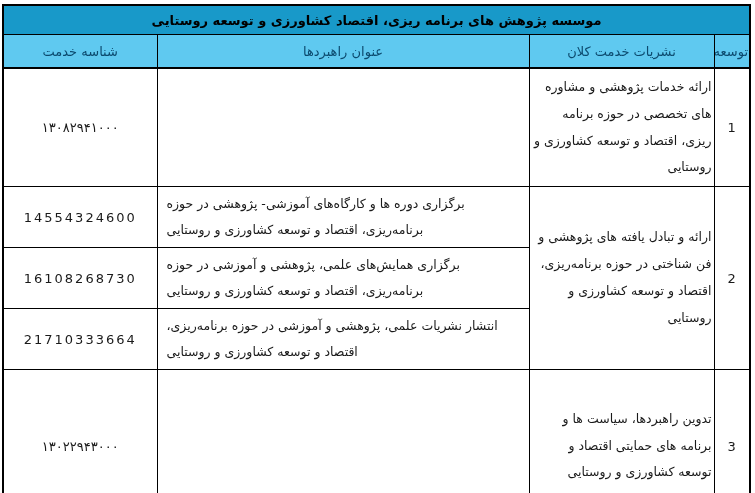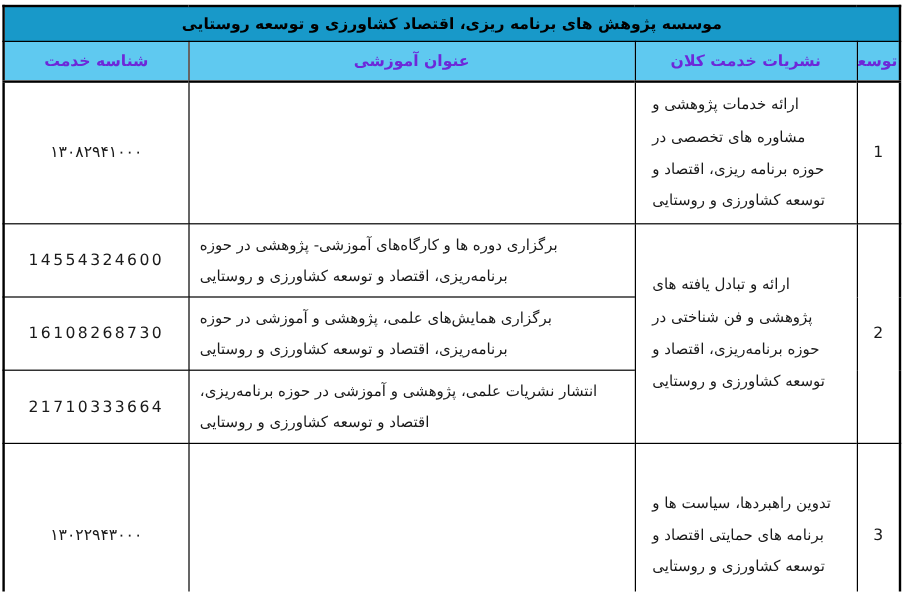--- a/index.html
+++ b/index.html
@@ -39,34 +39,34 @@
     text-align: center;
     font-weight: bold;
     font-size: 13px;
     color: #000;
     border-bottom: 2px solid var(--border-c, #000);
   }
   tr.header-row td {
     height: 30px;
     background: var(--header-bg, #5FC9F0);
     text-align: center;
-    font-weight: bold;
+    font-weight: normal;
     font-size: 13px;
-    color: #6d28d9;
+    color: #0c4a6e;
     border-bottom: 2px solid var(--border-c, #000);
   }
   td.cell-row-no {
     text-align: center;
     font-size: 13px;
   }
   td.cell-macro {
-    text-align: left;
+    text-align: right;
     font-size: 12.5px;
     line-height: 2.15;
-    padding: 2px 14px;
+    padding: 2px 2px;
   }
   td.cell-sub {
     text-align: left;
     font-size: 12.5px;
     line-height: 2.1;
     padding: 2px 9px;
   }
   td.cell-id {
     text-align: center;
     font-size: 13px;
@@ -92,21 +92,21 @@
     </colgroup>
 
     <tbody>
         <tr>
       <td class="title-cell" colspan="4">موسسه پژوهش های برنامه ریزی، اقتصاد کشاورزی و توسعه روستایی</td>
     </tr>
 
     <tr class="header-row">
       <td>توسعه</td>
       <td>نشریات خدمت کلان</td>
-      <td>عنوان آموزشی</td>
+      <td>عنوان راهبردها</td>
       <td>شناسه خدمت</td>
     </tr>
 
     <tr class="row-1">
       <td class="cell-row-no">1</td>
       <td class="cell-macro">ارائه خدمات پژوهشی و مشاوره های تخصصی در حوزه برنامه ریزی، اقتصاد و توسعه کشاورزی و  روستایی</td>
       <td class="cell-sub"></td>
       <td class="cell-id">۱۳۰۸۲۹۴۱۰۰۰</td>
     </tr>
 

